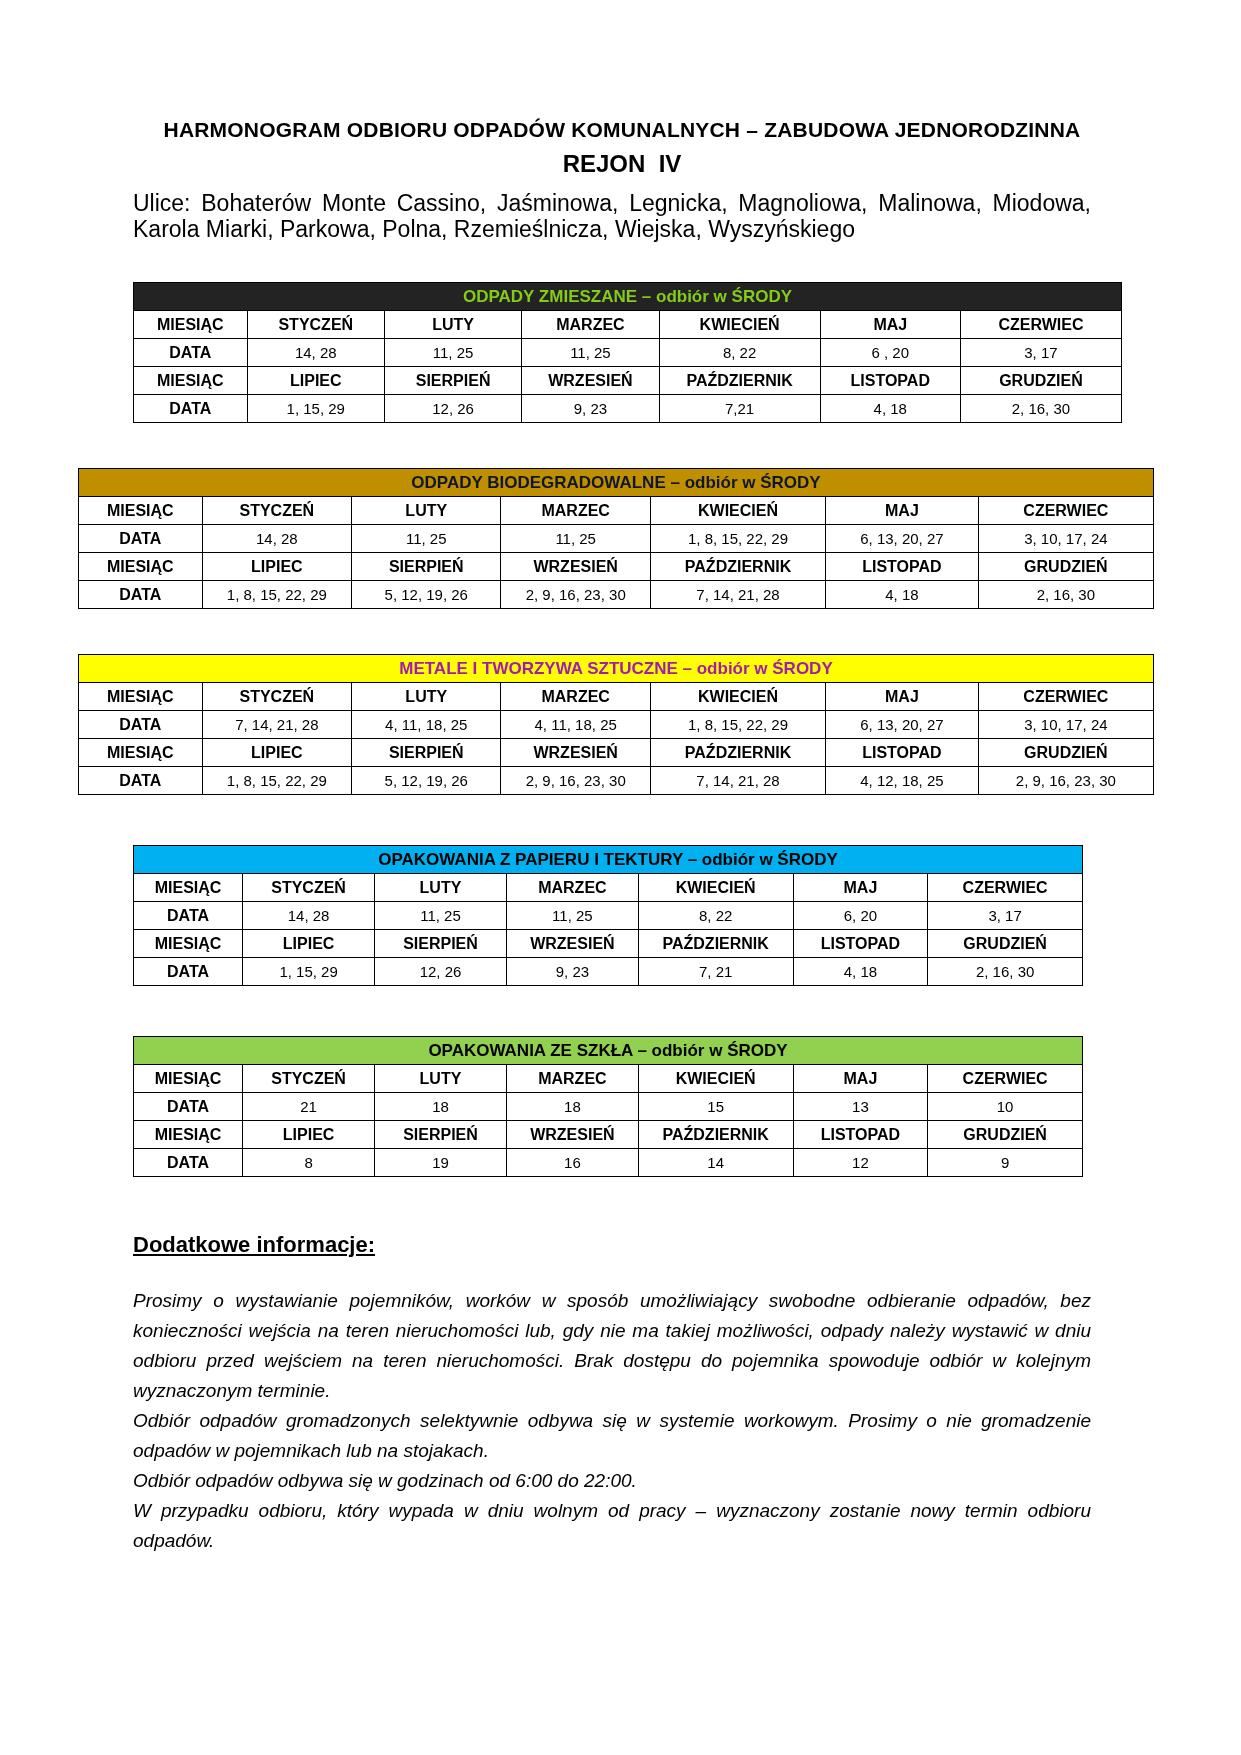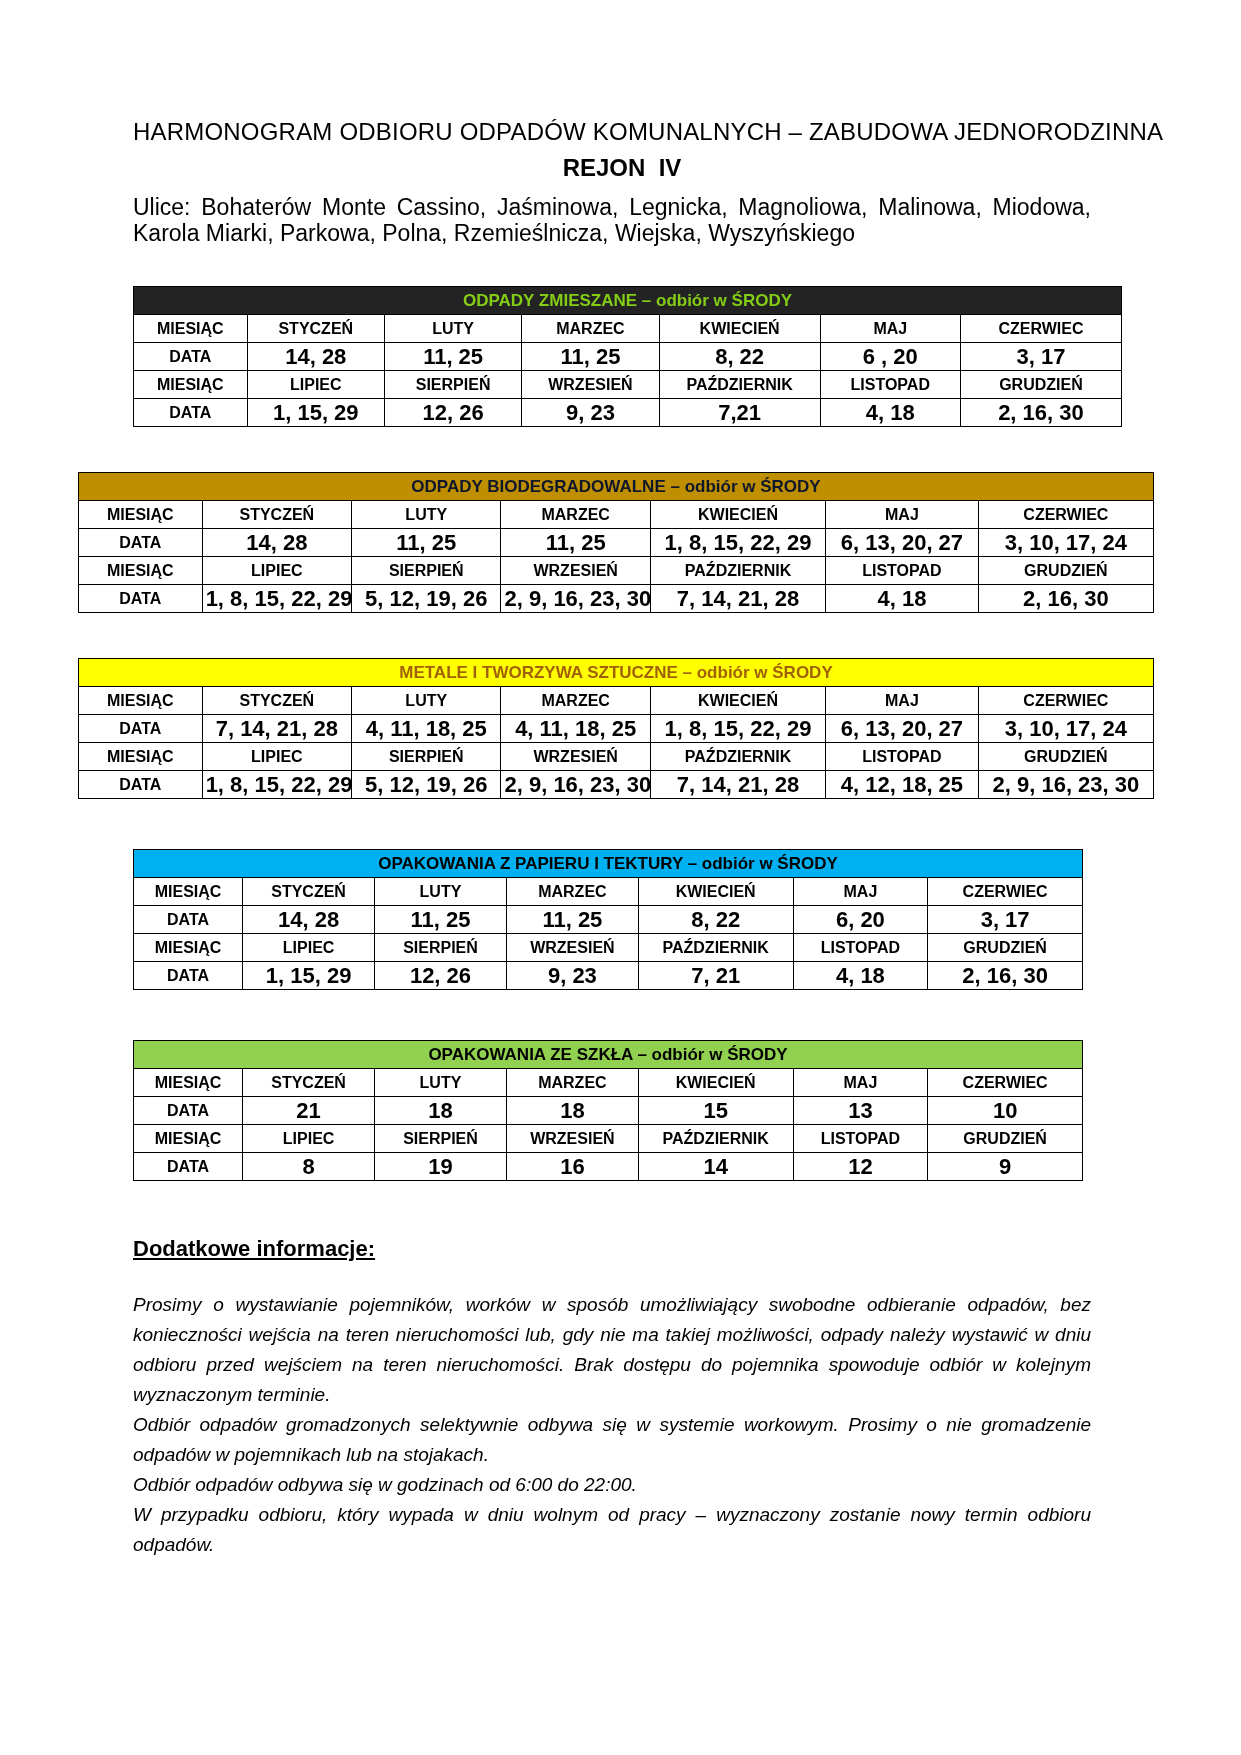--- a/index.html
+++ b/index.html
@@ -12,22 +12,22 @@
     width: 1241px;
     min-height: 1755px;
     background: #ffffff;
     color: #000000;
     font-family: "Liberation Sans", sans-serif;
     box-sizing: border-box;
     overflow: hidden;
   }
   .doc-title {
     margin: 118px 130px 0 133px;
-    font-size: 24px;
-    font-weight: normal;
+    font-size: 21px;
+    font-weight: bold;
     text-align: center;
     white-space: nowrap;
     letter-spacing: 0.2px;
   }
   .doc-subtitle {
     margin: 8px 130px 0 133px;
     font-size: 24px;
     font-weight: bold;
     text-align: center;
     white-space: pre;
@@ -57,22 +57,22 @@
   td.title-cell {
     height: 28px;
     font-weight: bold;
     font-size: 17px;
   }
   td.label-cell, td.month-cell {
     font-weight: bold;
     font-size: 16px;
   }
   td.date-cell {
-    font-weight: bold;
-    font-size: 22px;
+    font-weight: normal;
+    font-size: 15px;
   }
   .size-medium { width: 989px;  margin: 40px 0 0 133px; }
   .size-wide   { width: 1076px; margin: 45px 0 0 78px;  }
   .size-narrow { width: 950px;  margin: 50px 12px 0 133px; }
   
   .info-heading {
     margin: 55px 150px 0 133px;
     font-size: 22px;
     font-weight: bold;
     text-decoration: underline;
@@ -204,21 +204,21 @@
           <col style="width: 11.5%;">
           <col style="width: 13.9%;">
           <col style="width: 13.9%;">
           <col style="width: 13.9%;">
           <col style="width: 16.3%;">
           <col style="width: 14.2%;">
           <col style="width: 16.3%;">
         </colgroup>
         <tbody>
           <tr>
-            <td colspan="7" class="title-cell" style="background-color: rgb(255, 255, 0); color: #a16207;">METALE I TWORZYWA SZTUCZNE – odbiór w ŚRODY</td>
+            <td colspan="7" class="title-cell" style="background-color: rgb(255, 255, 0); color: #a21caf;">METALE I TWORZYWA SZTUCZNE – odbiór w ŚRODY</td>
           </tr>
           <tr>
             <td class="label-cell">MIESIĄC</td>
             <td class="month-cell">STYCZEŃ</td>
             <td class="month-cell">LUTY</td>
             <td class="month-cell">MARZEC</td>
             <td class="month-cell">KWIECIEŃ</td>
             <td class="month-cell">MAJ</td>
             <td class="month-cell">CZERWIEC</td>
           </tr>

